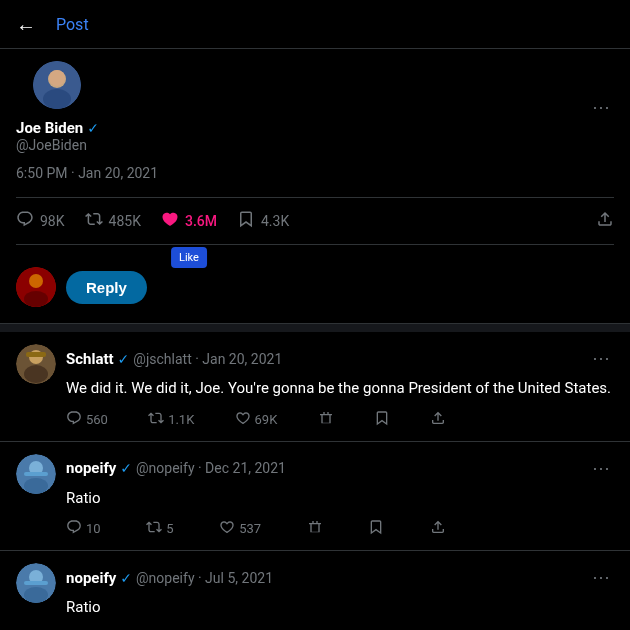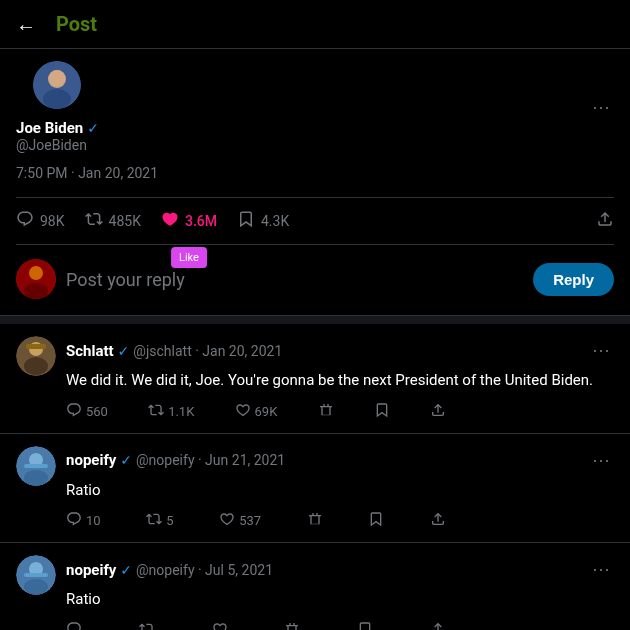--- a/index.html
+++ b/index.html
@@ -19,23 +19,23 @@
       background: #000;
       border-bottom: 1px solid #2f3336;
     }
     .header-back {
       margin-right: 20px;
       cursor: pointer;
       font-size: 20px;
       color: #fff;
     }
     .header-title {
-      font-size: 20px;
-      font-weight: 700;
-      color: #4d7c0f;
+      font-size: 16px;
+      font-weight: 400;
+      color: #3b82f6;
     }
 
     .main-post {
       padding: 12px 16px;
       border-bottom: 1px solid #2f3336;
     }
     .post-user-row {
       display: flex;
       align-items: center;
       justify-content: space-between;
@@ -122,21 +122,21 @@
       font-size: 14px;
       margin-bottom: 16px;
     }
 
     .post-stats {
       display: flex;
       gap: 20px;
       padding: 12px 0;
       border-top: 1px solid #2f3336;
       border-bottom: 1px solid #2f3336;
-      margin-bottom: 4px;
+      margin-bottom: 12px;
     }
     .stat-item {
       display: flex;
       align-items: center;
       gap: 6px;
       color: #71767b;
       font-size: 14px;
     }
     .stat-item.liked {
       color: #f91880;
@@ -155,21 +155,21 @@
     .like-tooltip {
       position: relative;
       display: inline-flex;
       align-items: center;
     }
     .tooltip-box {
       position: absolute;
       bottom: -36px;
       left: 50%;
       transform: translateX(-50%);
-      background: #d946ef;
+      background: #1d4ed8;
       color: #fff;
       font-size: 11px;
       padding: 4px 8px;
       border-radius: 4px;
       white-space: nowrap;
       z-index: 10;
     }
 
     .reply-area {
       display: flex;
@@ -291,21 +291,21 @@
         <div class="user-name-row">
           <span class="user-name">Joe Biden</span>
           <span class="verified-badge">✓</span>
         </div>
         <div class="user-handle">@JoeBiden</div>
       </div>
     </div>
     <button class="more-btn">···</button>
   </div>
 
-  <div class="post-timestamp">7:50 PM · Jan 20, 2021</div>
+  <div class="post-timestamp">6:50 PM · Jan 20, 2021</div>
 
   <div class="post-stats">
 
     <div class="stat-item">
       <span class="stat-icon">
         <svg class="icon-svg" viewBox="0 0 24 24">
             <path d="M1.751 10c0-4.42 3.584-8 8.005-8h4.366c4.49 0 8.129 3.64 8.129 8.13 0 2.96-1.607 5.68-4.196 7.11l-8.054 4.46v-3.69h-.067c-4.49.1-8.183-3.51-8.183-8.01zm8.005-6c-3.317 0-6.005 2.69-6.005 6 0 3.37 2.77 6.08 6.138 6.01l.351-.01h1.761v2.3l5.087-2.81c1.951-1.08 3.163-3.13 3.163-5.36 0-3.39-2.744-6.13-6.129-6.13H9.756z"></path>
           </svg>
       </span>
       <span class="stat-number">98K</span>
@@ -353,21 +353,20 @@
   <div class="reply-area">
     <div class="avatar-sm">
       <div class="current-avatar" style="width:100%;height:100%;border-radius:50%;">
         <svg width="40" height="40" viewBox="0 0 40 40" xmlns="http://www.w3.org/2000/svg">
           <circle cx="20" cy="20" r="20" fill="#8B0000"></circle>
           <circle cx="20" cy="14" r="7" fill="#cc6600"></circle>
           <ellipse cx="20" cy="32" rx="12" ry="8" fill="#660000"></ellipse>
         </svg>
       </div>
     </div>
-    <div class="reply-input-fake">Post your reply</div>
     <button class="reply-btn">Reply</button>
   </div>
 </div>
 
 <div class="divider"></div>
 
 <div id="tweets-container">
     <div class="tweet-item">
     <div class="tweet-row">
       <div class="avatar-sm">
@@ -380,21 +379,21 @@
       </div>
       <div class="tweet-main">
         <div class="tweet-header">
           <div class="tweet-user-info">
             <span class="tweet-name">Schlatt</span>
             <span class="verified-badge">✓</span>
             <span class="tweet-handle-date">@jschlatt · Jan 20, 2021</span>
           </div>
           <button class="more-btn">···</button>
         </div>
-        <div class="tweet-content">We did it. We did it, Joe. You're gonna be the next President of the United Biden.</div>
+        <div class="tweet-content">We did it. We did it, Joe. You're gonna be the gonna President of the United States.</div>
         <div class="tweet-actions">
           <div class="action-item">
             <span>
               <svg class="icon-svg-sm" viewBox="0 0 24 24" fill="#71767b">
                   <path d="M1.751 10c0-4.42 3.584-8 8.005-8h4.366c4.49 0 8.129 3.64 8.129 8.13 0 2.96-1.607 5.68-4.196 7.11l-8.054 4.46v-3.69h-.067c-4.49.1-8.183-3.51-8.183-8.01zm8.005-6c-3.317 0-6.005 2.69-6.005 6 0 3.37 2.77 6.08 6.138 6.01l.351-.01h1.761v2.3l5.087-2.81c1.951-1.08 3.163-3.13 3.163-5.36 0-3.39-2.744-6.13-6.129-6.13H9.756z"></path>
                 </svg>
             </span>
             <span>560</span>
           </div>
           <div class="action-item">
@@ -446,21 +445,21 @@
         <circle cx="20" cy="14" r="7" fill="#7ab0d8"></circle>
         <ellipse cx="20" cy="32" rx="12" ry="8" fill="#3a6a9a"></ellipse>
         <rect x="8" y="18" width="24" height="4" rx="2" fill="#5b9fd0"></rect>
       </svg></div>
       </div>
       <div class="tweet-main">
         <div class="tweet-header">
           <div class="tweet-user-info">
             <span class="tweet-name">nopeify</span>
             <span class="verified-badge">✓</span>
-            <span class="tweet-handle-date">@nopeify · Jun 21, 2021</span>
+            <span class="tweet-handle-date">@nopeify · Dec 21, 2021</span>
           </div>
           <button class="more-btn">···</button>
         </div>
         <div class="tweet-content">Ratio</div>
         <div class="tweet-actions">
           <div class="action-item">
             <span>
               <svg class="icon-svg-sm" viewBox="0 0 24 24" fill="#71767b">
                   <path d="M1.751 10c0-4.42 3.584-8 8.005-8h4.366c4.49 0 8.129 3.64 8.129 8.13 0 2.96-1.607 5.68-4.196 7.11l-8.054 4.46v-3.69h-.067c-4.49.1-8.183-3.51-8.183-8.01zm8.005-6c-3.317 0-6.005 2.69-6.005 6 0 3.37 2.77 6.08 6.138 6.01l.351-.01h1.761v2.3l5.087-2.81c1.951-1.08 3.163-3.13 3.163-5.36 0-3.39-2.744-6.13-6.129-6.13H9.756z"></path>
                 </svg>

